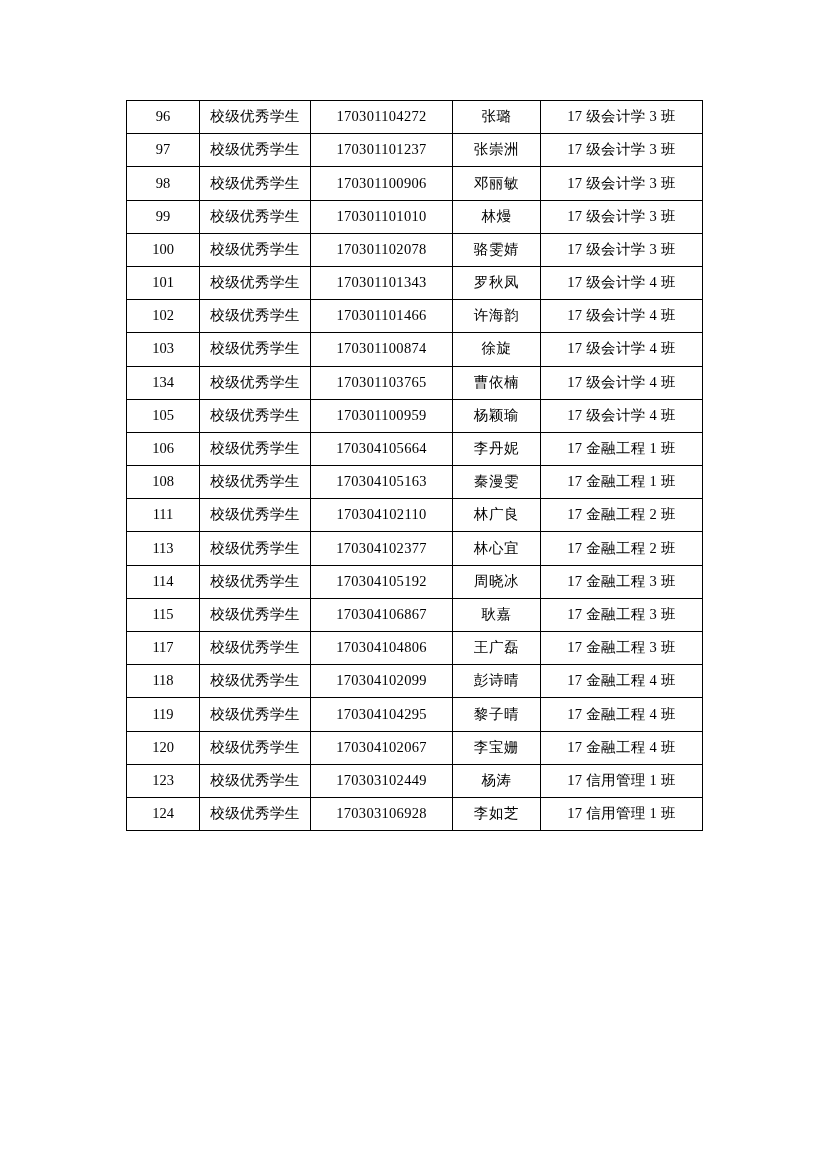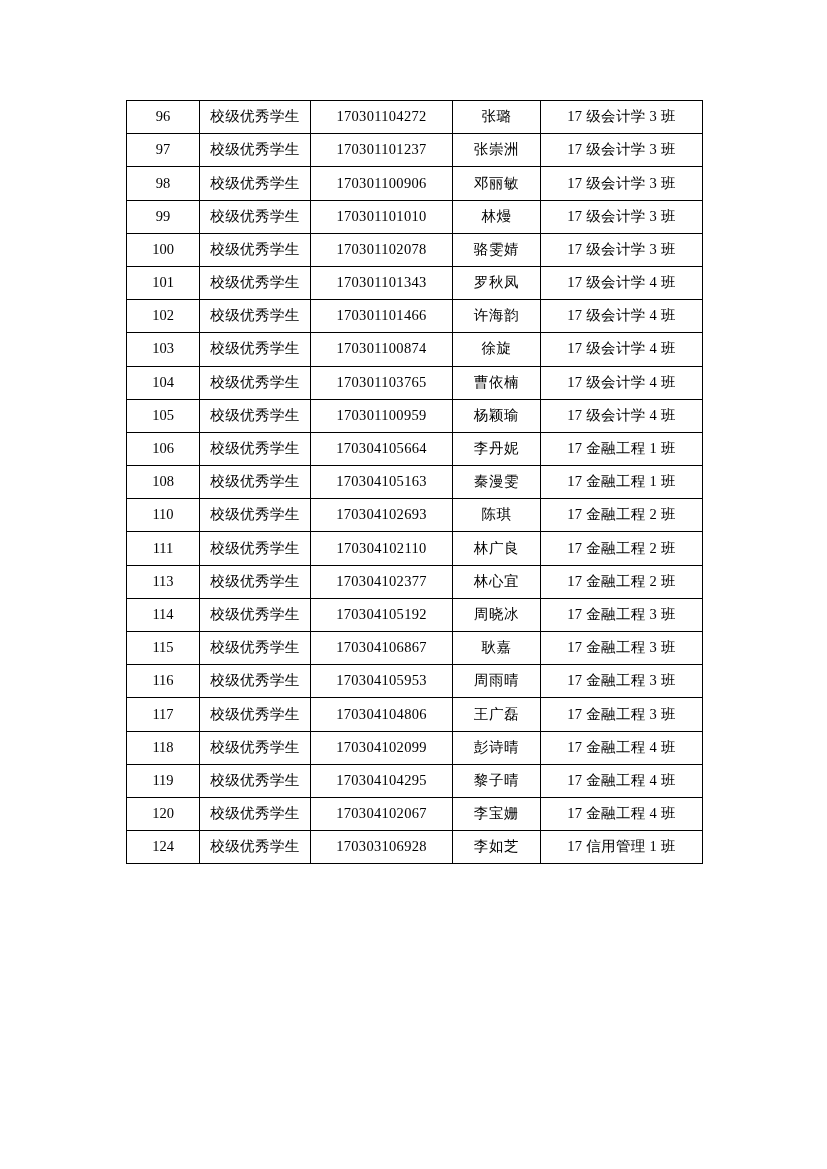--- a/index.html
+++ b/index.html
@@ -118,21 +118,21 @@
             <td class="cell-class">17 级会计学 4 班</td>
           </tr>
           <tr>
             <td class="cell-index">103</td>
             <td class="cell-honor">校级优秀学生</td>
             <td class="cell-sid">170301100874</td>
             <td class="cell-name">徐旋</td>
             <td class="cell-class">17 级会计学 4 班</td>
           </tr>
           <tr>
-            <td class="cell-index">104</td>
+            <td class="cell-index">134</td>
             <td class="cell-honor">校级优秀学生</td>
             <td class="cell-sid">170301103765</td>
             <td class="cell-name">曹依楠</td>
             <td class="cell-class">17 级会计学 4 班</td>
           </tr>
           <tr>
             <td class="cell-index">105</td>
             <td class="cell-honor">校级优秀学生</td>
             <td class="cell-sid">170301100959</td>
             <td class="cell-name">杨颖瑜</td>
@@ -146,27 +146,20 @@
             <td class="cell-class">17 金融工程 1 班</td>
           </tr>
           <tr>
             <td class="cell-index">108</td>
             <td class="cell-honor">校级优秀学生</td>
             <td class="cell-sid">170304105163</td>
             <td class="cell-name">秦漫雯</td>
             <td class="cell-class">17 金融工程 1 班</td>
           </tr>
           <tr>
-            <td class="cell-index">110</td>
-            <td class="cell-honor">校级优秀学生</td>
-            <td class="cell-sid">170304102693</td>
-            <td class="cell-name">陈琪</td>
-            <td class="cell-class">17 金融工程 2 班</td>
-          </tr>
-          <tr>
             <td class="cell-index">111</td>
             <td class="cell-honor">校级优秀学生</td>
             <td class="cell-sid">170304102110</td>
             <td class="cell-name">林广良</td>
             <td class="cell-class">17 金融工程 2 班</td>
           </tr>
           <tr>
             <td class="cell-index">113</td>
             <td class="cell-honor">校级优秀学生</td>
             <td class="cell-sid">170304102377</td>
@@ -181,27 +174,20 @@
             <td class="cell-class">17 金融工程 3 班</td>
           </tr>
           <tr>
             <td class="cell-index">115</td>
             <td class="cell-honor">校级优秀学生</td>
             <td class="cell-sid">170304106867</td>
             <td class="cell-name">耿嘉</td>
             <td class="cell-class">17 金融工程 3 班</td>
           </tr>
           <tr>
-            <td class="cell-index">116</td>
-            <td class="cell-honor">校级优秀学生</td>
-            <td class="cell-sid">170304105953</td>
-            <td class="cell-name">周雨晴</td>
-            <td class="cell-class">17 金融工程 3 班</td>
-          </tr>
-          <tr>
             <td class="cell-index">117</td>
             <td class="cell-honor">校级优秀学生</td>
             <td class="cell-sid">170304104806</td>
             <td class="cell-name">王广磊</td>
             <td class="cell-class">17 金融工程 3 班</td>
           </tr>
           <tr>
             <td class="cell-index">118</td>
             <td class="cell-honor">校级优秀学生</td>
             <td class="cell-sid">170304102099</td>
@@ -214,20 +200,27 @@
             <td class="cell-sid">170304104295</td>
             <td class="cell-name">黎子晴</td>
             <td class="cell-class">17 金融工程 4 班</td>
           </tr>
           <tr>
             <td class="cell-index">120</td>
             <td class="cell-honor">校级优秀学生</td>
             <td class="cell-sid">170304102067</td>
             <td class="cell-name">李宝姗</td>
             <td class="cell-class">17 金融工程 4 班</td>
+          </tr>
+          <tr>
+            <td class="cell-index">123</td>
+            <td class="cell-honor">校级优秀学生</td>
+            <td class="cell-sid">170303102449</td>
+            <td class="cell-name">杨涛</td>
+            <td class="cell-class">17 信用管理 1 班</td>
           </tr>
           <tr>
             <td class="cell-index">124</td>
             <td class="cell-honor">校级优秀学生</td>
             <td class="cell-sid">170303106928</td>
             <td class="cell-name">李如芝</td>
             <td class="cell-class">17 信用管理 1 班</td>
           </tr>
         </tbody>
     </table>

